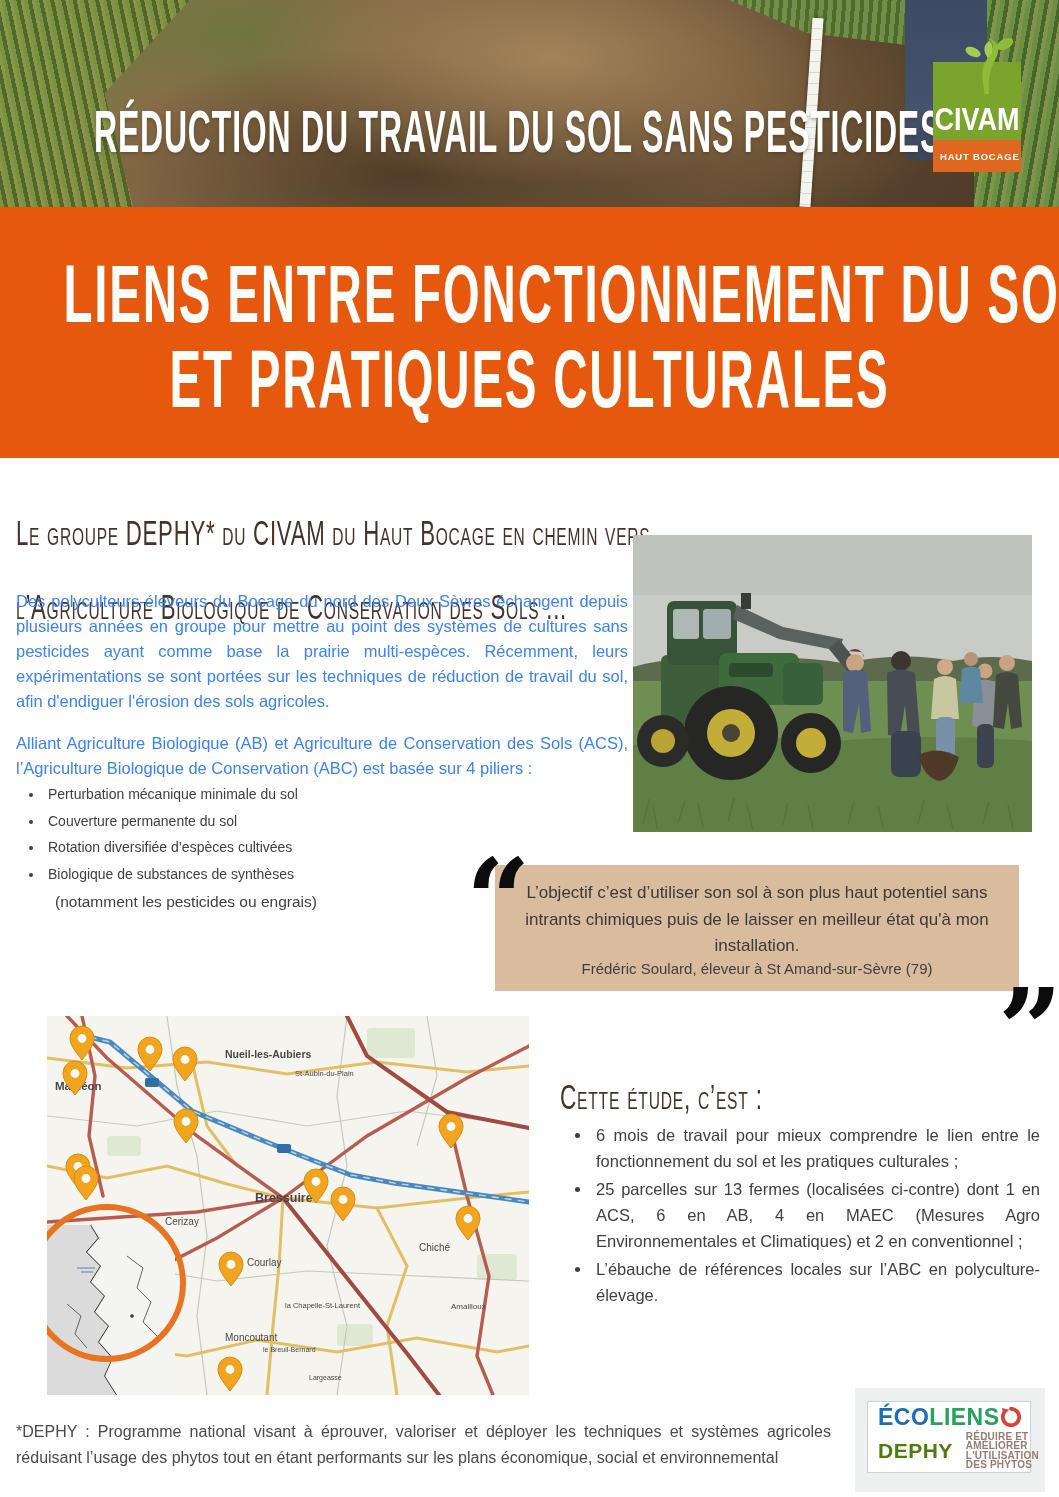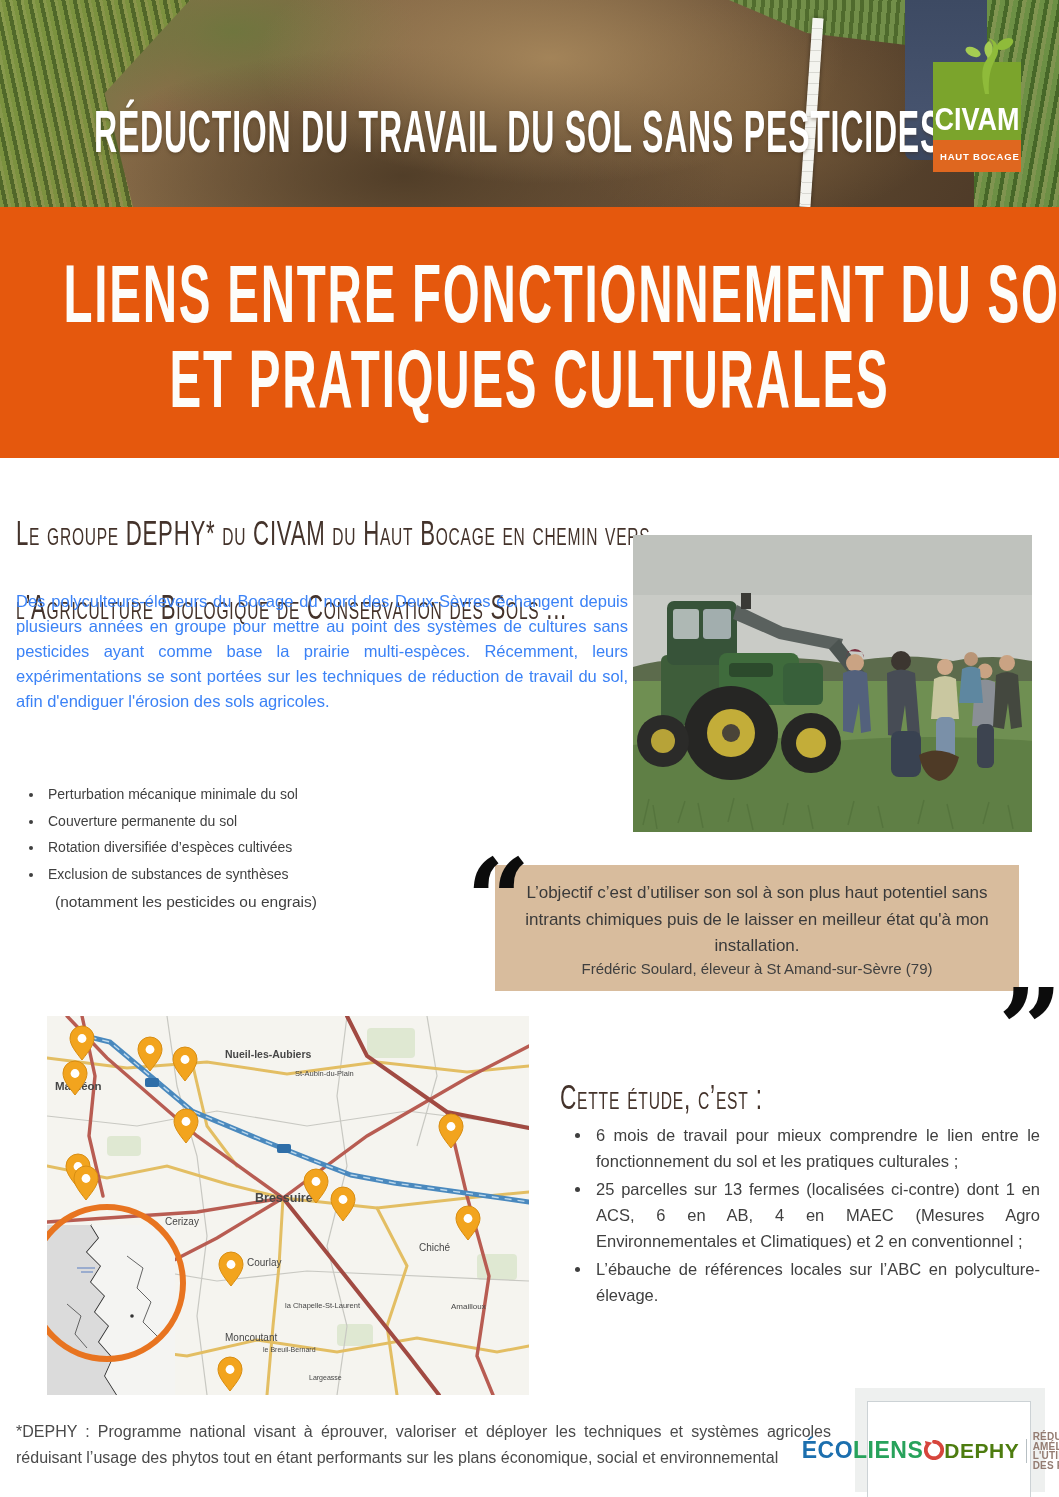--- a/index.html
+++ b/index.html
@@ -75,22 +75,22 @@
   
   .study-heading{position:absolute;left:560px;top:1078px;font-size:29px;transform:scale(.78,1.2);
     transform-origin:left top;letter-spacing:1px;}
   .study-list{position:absolute;left:572px;top:1122px;width:448px;margin:0;padding:0 0 0 20px;color:#3f3f3f;
     font-size:16.5px;line-height:26px;}
   .study-list li{margin:0 0 2px 0;padding-left:4px;text-align:justify;}
 
   
   .footnote{position:absolute;left:16px;top:1419px;width:815px;color:#4a4a4a;font-size:16px;line-height:26px;text-align:justify;}
   .eco-card{position:absolute;left:855px;top:1388px;width:190px;height:104px;background:#eef0ef;}
-  .eco-inner{position:absolute;left:12px;top:13px;width:164px;height:97px;background:#fff;border:1px solid #ccd2d5;
-    display:flex;flex-direction:row;justify-content:center;padding-left:10px;box-sizing:border-box;}
+  .eco-inner{position:absolute;left:12px;top:13px;width:164px;height:72px;background:#fff;border:1px solid #ccd2d5;
+    display:flex;flex-direction:column;justify-content:center;padding-left:10px;box-sizing:border-box;}
   .eco-row1{display:flex;align-items:center;font-weight:700;font-size:23px;letter-spacing:.5px;line-height:24px;}
   .eco-eco{color:#1c6fae;}
   .eco-phyt{color:#27a25b;}
   .eco-arrow{margin-left:1px;width:20px;height:20px;}
   .eco-row2{display:flex;align-items:center;margin-top:3px;}
   .eco-dephy{color:#4d7c0f;font-weight:700;font-size:21px;letter-spacing:.5px;}
   .eco-sep{width:1px;height:24px;background:#b7bfc3;margin:0 6px 0 7px;}
   .eco-tag{color:#947c72;font-size:10px;font-weight:700;letter-spacing:.2px;line-height:9.5px;}
 </style>
 </head>
@@ -123,26 +123,27 @@
     <div class="band-line band-line1">LIENS ENTRE FONCTIONNEMENT DU SOL</div>
     <div class="band-line band-line2">ET PRATIQUES CULTURALES</div>
   </div>
 
   <div class="hand intro-heading">
     <div>Le groupe DEPHY* du CIVAM du Haut Bocage en chemin vers</div>
     <div>l’Agriculture Biologique de Conservation des Sols ...</div>
   </div>
 
   <div class="body-text intro-p1">Des polyculteurs-éleveurs du Bocage du nord des Deux-Sèvres échangent depuis plusieurs années en groupe pour mettre au point des systèmes de cultures sans pesticides ayant comme base la prairie multi-espèces. Récemment, leurs expérimentations se sont portées sur les techniques de réduction de travail du sol, afin d'endiguer l'érosion des sols agricoles.</div>
+  <div class="body-text intro-p2">Alliant Agriculture Biologique (AB) et Agriculture de Conservation des Sols (ACS), l’Agriculture Biologique de Conservation (ABC) est basée sur 4 piliers :</div>
 
   <ul class="pillars">
     <li>Perturbation mécanique minimale du sol</li>
     <li>Couverture permanente du sol</li>
     <li>Rotation diversifiée d’espèces cultivées</li>
-    <li>Exclusion de substances de synthèses</li>
+    <li>Biologique de substances de synthèses</li>
   </ul>
   <div class="pillar-note body-text">(notamment les pesticides ou engrais)</div>
 
   <svg class="photo" viewBox="0 0 399 297">
     <rect x="0" y="0" width="399" height="160" fill="#c9cbc6"></rect>
     <rect x="0" y="0" width="399" height="60" fill="#bfc2bd"></rect>
     <path d="M0 132 Q40 120 90 128 Q150 118 210 128 Q270 116 320 126 Q360 118 399 126 L399 150 L0 150 Z" fill="#5c6b4c"></path>
     <rect x="0" y="146" width="399" height="151" fill="#6f8f52"></rect>
     <path d="M0 297 L0 210 Q100 198 200 206 Q300 198 399 206 L399 297 Z" fill="#5f7f45"></path>
     <g opacity=".5" stroke="#4c6b36" stroke-width="1.5">

